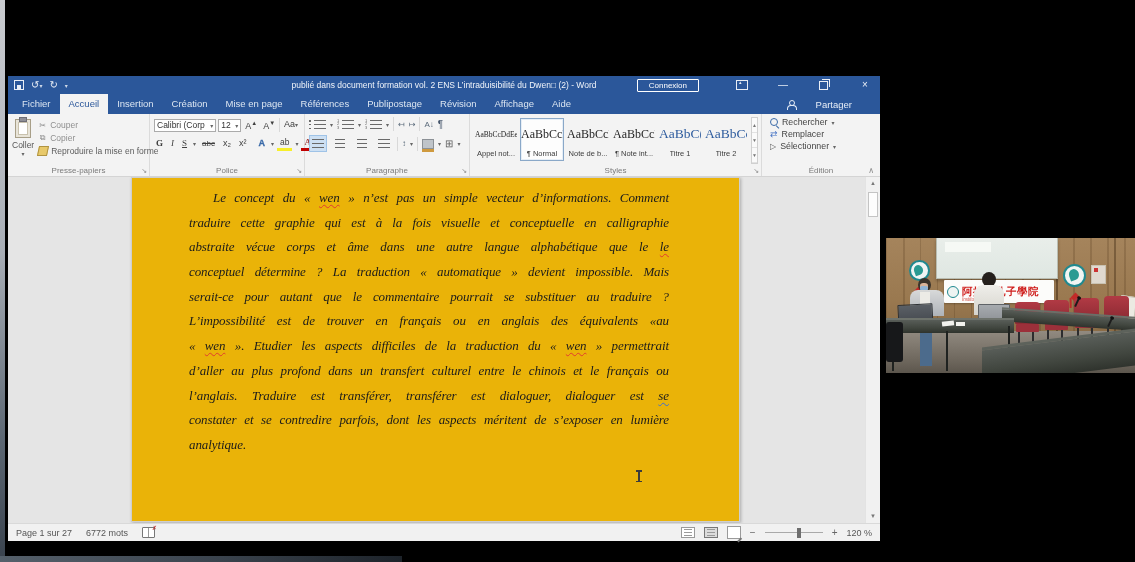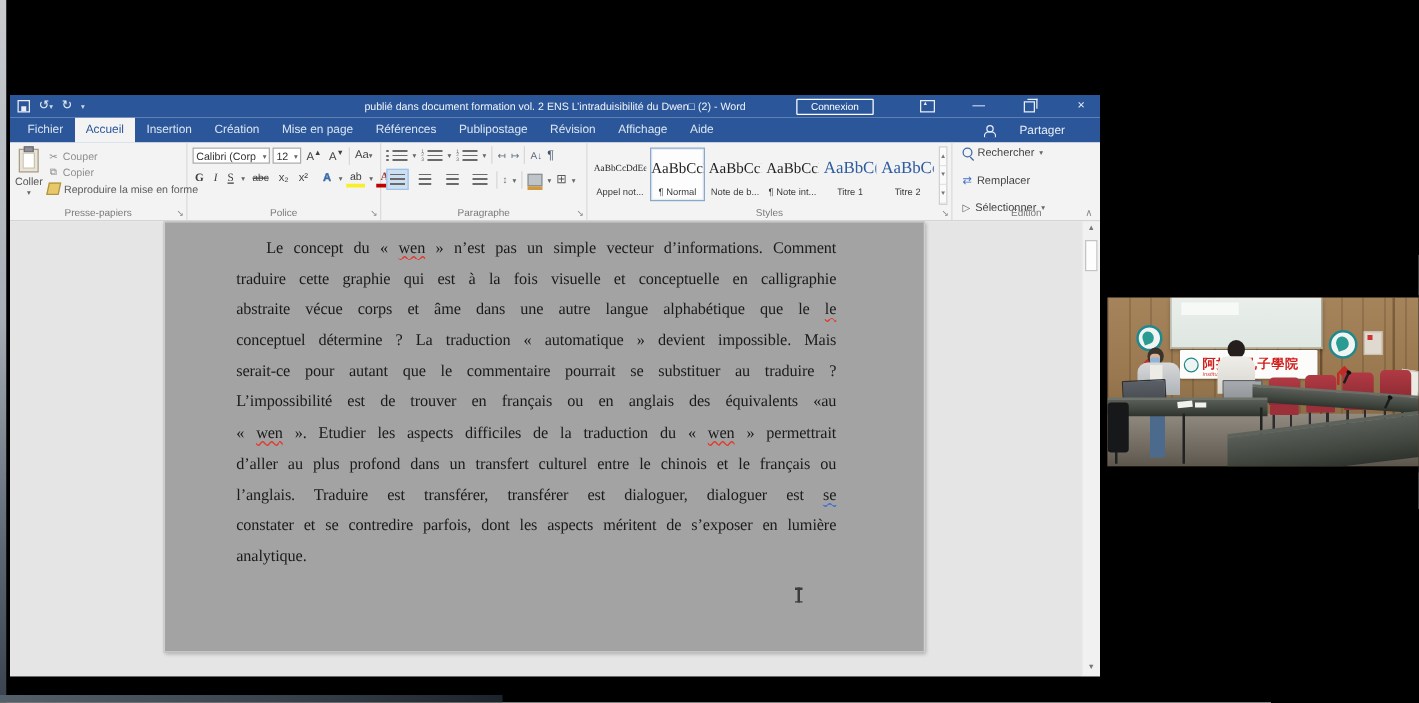--- a/index.html
+++ b/index.html
@@ -117,31 +117,31 @@
     align-items:center;justify-content:flex-end;background:transparent;box-sizing:border-box;padding-bottom:2px;}
   .style-tile.sel{border-color:#8aa8c8;background:#fdfdfd;box-shadow:0 0 0 1px #e6eef6 inset;}
   .st-preview{font-family:"Liberation Serif",serif;font-size:12px;color:#1f1f1f;flex:1;display:flex;align-items:center;white-space:nowrap;overflow:hidden;max-width:42px;}
   .style-tile.small .st-preview{font-size:7.5px;}
   .style-tile.title .st-preview{color:#2e5c9e;font-size:13.5px;}
   .st-label{font-size:7.5px;color:#3c3c3c;white-space:nowrap;overflow:hidden;max-width:42px;}
   .styles-scroll{width:13px;margin-left:3px;display:flex;flex-direction:column;border:1px solid #d0d0d0;background:#fafafa;}
   .styles-scroll div{flex:1;display:flex;align-items:center;justify-content:center;font-size:5px;color:#777;border-bottom:1px solid #e2e2e2;}
 
   
-  .g-edit{flex:1;display:flex;flex-direction:column;gap:12px;padding-left:8px;font-size:8.8px;color:#454545;}
+  .g-edit{flex:1;display:flex;flex-direction:column;gap:2px;padding-left:8px;font-size:8.8px;color:#454545;}
   .e-row{display:flex;align-items:center;gap:4px;white-space:nowrap;}
   .lens{width:6px;height:6px;border:1.4px solid #3a6aa8;border-radius:50%;position:relative;display:inline-block;}
   .lens::after{content:"";position:absolute;left:5px;top:6px;width:4px;height:1.4px;background:#3a6aa8;transform:rotate(45deg);transform-origin:left center;}
   .repl-ic{color:#4472c4;font-size:9px;}
   .sel-ic{color:#5a5a5a;font-size:8px;}
 
   
   .docarea{flex:1;background:#e5e5e5;position:relative;overflow:hidden;}
-  .page{position:absolute;left:123px;top:0;width:609px;height:345px;background:#a3a3a3;
-    border:1px solid #cfcfcf;box-sizing:border-box;box-shadow:1px 1px 3px rgba(0,0,0,.25);}
+  .page{position:absolute;left:123px;top:0;width:609px;height:345px;background:#eab308;
+    border:1px solid #cfcfcf;box-sizing:border-box;box-shadow:1px 1px 3px rgba(0,0,0,.25);font-style:italic;}
   .textblock{position:absolute;left:57px;top:8px;width:480px;}
   .dl{font-family:"Liberation Serif",serif;font-size:13px;letter-spacing:-0.1px;color:#1b1b1b;
     height:24.7px;line-height:24.7px;text-align:justify;text-align-last:justify;white-space:nowrap;}
   .dl.first{text-indent:24px;}
   .dl.last{text-align-last:left;}
   .m-red{text-decoration:underline wavy #e23b2e 1px;text-underline-offset:2px;}
   .m-blue{text-decoration:underline wavy #3b6fd4 1px;text-underline-offset:2px;}
   .ibeam{position:absolute;left:506px;top:292px;width:1.5px;height:12px;background:#3c3c3c;}
   .ibeam::before,.ibeam::after{content:"";position:absolute;left:-2.5px;width:6.5px;height:1.5px;background:#3c3c3c;}
   .ibeam::before{top:0;} .ibeam::after{bottom:0;}
@@ -441,20 +441,36 @@
         </div>
       <div class="ibeam"></div>
     </div>
     <div class="vscroll">
       <div class="vs-up">▲</div>
       <div class="vs-thumb"></div>
       <div class="vs-down">▼</div>
     </div>
   </div>
 
+  <div class="statusbar">
+    <span>Page 1 sur 27</span>
+    <span>6772 mots</span>
+    <span class="book-ic"></span>
+    <div class="sb-right">
+      <span class="vi"></span>
+      <span class="vi sel"></span>
+      <span class="zoom-ic"></span>
+      <span class="zminus">−</span>
+      <span class="ztrack">
+          <span class="zthumb"></span>
+        </span>
+      <span class="zplus">+</span>
+      <span class="zoomlabel">120 %</span>
+    </div>
+  </div>
 </div>
 
 <div class="webcam">
   <div class="scene">
     <span class="seam" style="left:170px"></span>
     <span class="seam" style="left:228px"></span>
     <div class="floor"></div>
     <div class="screen"></div>
     <div class="ci-logo logo-l"></div>
     <div class="ci-logo logo-r"></div>

